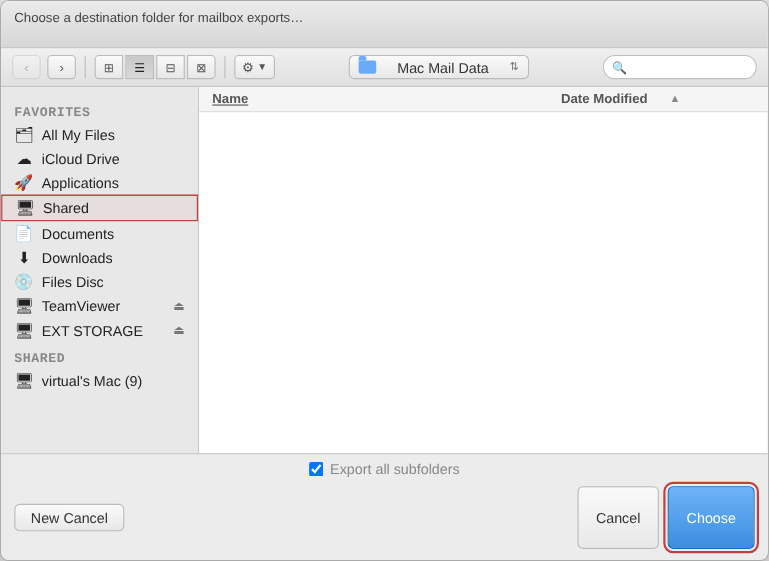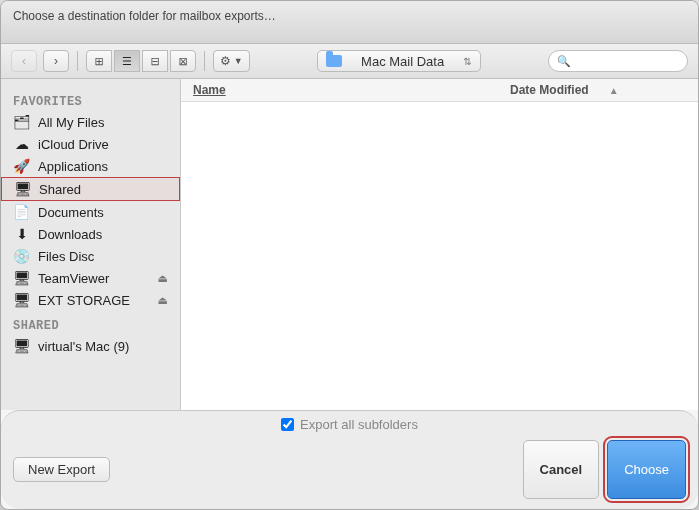--- a/index.html
+++ b/index.html
@@ -231,21 +231,20 @@
       align-items: center;
       gap: 20px;
       cursor: pointer;
     }
     .col-sort-arrow { font-size: 10px; color: #888; }
     .file-rows { flex: 1; overflow-y: auto; }
     .footer {
       background: #ececec;
       border-top: 1px solid #c8c8c8;
       flex-shrink: 0;
-      border-radius: 19px;
     }
     .footer-checkbox-row {
       display: flex;
       align-items: center;
       justify-content: center;
       padding: 6px 0 4px;
       gap: 6px;
       font-size: 13px;
       color: #888;
     }
@@ -263,31 +262,30 @@
       padding: 4px 14px;
       font-size: 13px;
       color: #333;
       cursor: pointer;
     }
     .right-btns { display: flex; gap: 8px; }
     .btn-cancel {
       background: linear-gradient(to bottom, #fafafa, #e8e8e8);
       border: 1px solid #bbb;
       border-radius: 5px;
-      padding: 21px 16px;
+      padding: 4px 16px;
       font-size: 13px;
       color: #333;
       cursor: pointer;
-      font-weight: bold;
     }
     .btn-choose {
       background: linear-gradient(to bottom, #6eb4f7, #3c8de0);
       border: 1px solid #2266bb;
       border-radius: 5px;
-      padding: 4px 16px;
+      padding: 20px 16px;
       font-size: 13px;
       color: white;
       cursor: pointer;
       font-weight: 500;
       outline: 2px solid #c44040;
       outline-offset: 2px;
     }
     .eject-icon { font-size: 11px; color: #777; }
     
     ::-webkit-scrollbar { width: 8px; }
@@ -424,21 +422,21 @@
     </div>
 
   </div>
 
   <div class="footer">
     <div class="footer-checkbox-row">
       <input type="checkbox" checked="" style="">
       <span>Export all subfolders</span>
     </div>
     <div class="footer-buttons">
-      <button class="btn-new-folder">New Export</button>
+      <button class="btn-new-folder">New Cancel</button>
       <div class="right-btns">
         <button class="btn-cancel">Cancel</button>
         <button class="btn-choose">Choose</button>
       </div>
     </div>
   </div>
 
 </div>
 
 </body></html>

